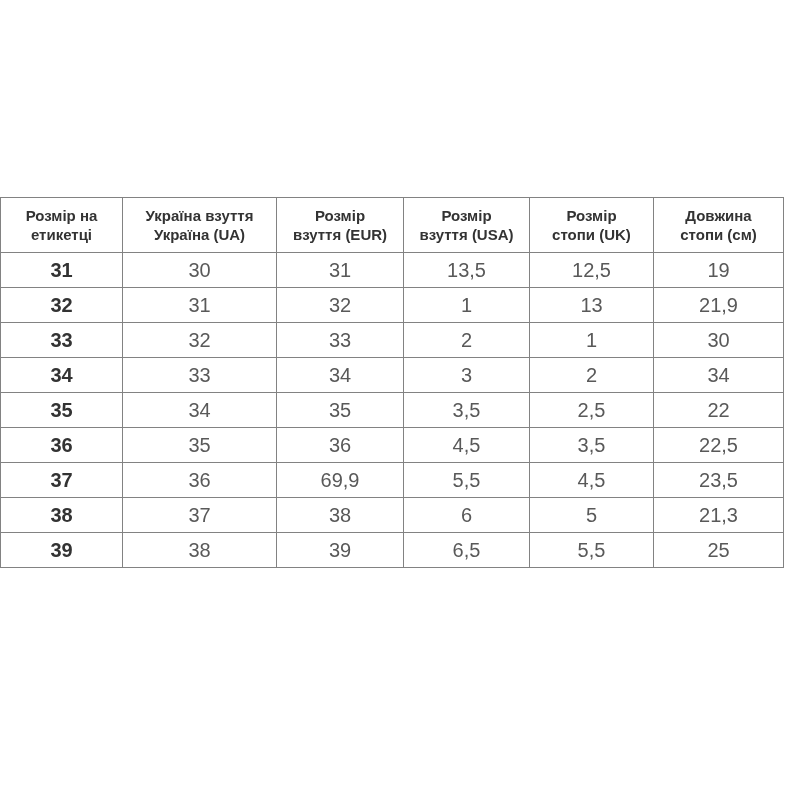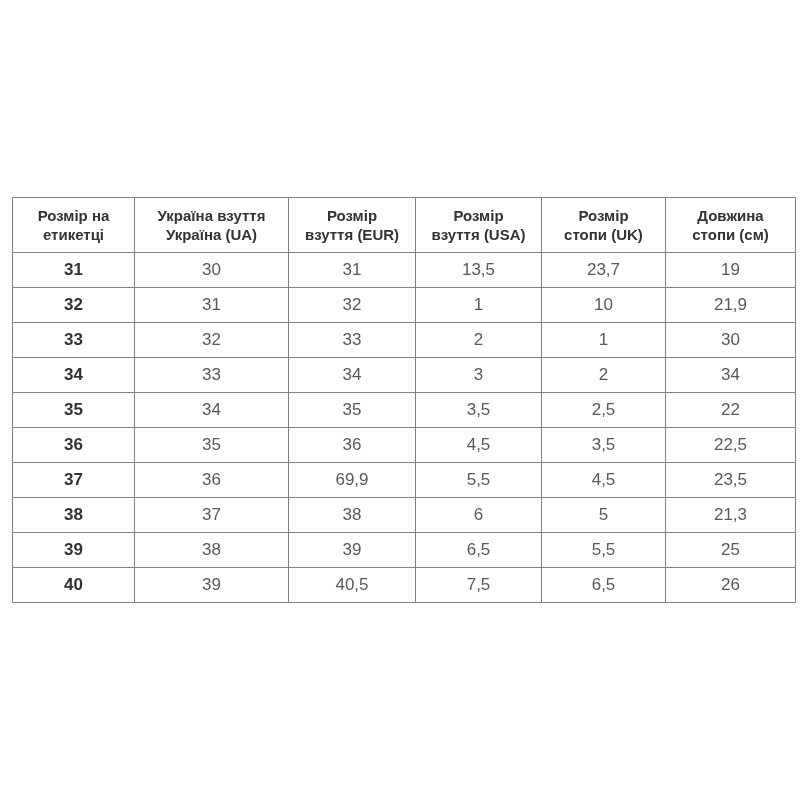--- a/index.html
+++ b/index.html
@@ -9,21 +9,21 @@
   }
   .page {
     position: relative;
     width: 800px;
     height: 800px;
     background: #ffffff;
     font-family: "Liberation Sans", sans-serif;
   }
   table.size-table {
     position: absolute;
-    left: 12px;
+    left: 0;
     top: 197px;
     width: 783px;
     border-collapse: collapse;
     table-layout: fixed;
     background: #ffffff;
   }
   .size-table th,
   .size-table td {
     border: 1px solid #828282;
     text-align: center;
@@ -36,21 +36,21 @@
     font-size: 15px;
     font-weight: bold;
     color: #333333;
     line-height: 19px;
   }
   .size-table th span {
     display: block;
   }
   .size-table td {
     height: 34px;
-    font-size: 17px;
+    font-size: 20px;
     font-weight: normal;
     color: #595959;
   }
   .size-table td.label-col {
     font-weight: bold;
     color: #333333;
   }
 </style>
 </head>
 <body>
@@ -92,29 +92,29 @@
           <span>стопи (см)</span>
         </th>
       </tr>
     </thead>
     <tbody>
       <tr>
         <td class="label-col">31</td>
         <td>30</td>
         <td>31</td>
         <td>13,5</td>
-        <td>23,7</td>
+        <td>12,5</td>
         <td>19</td>
       </tr>
       <tr>
         <td class="label-col">32</td>
         <td>31</td>
         <td>32</td>
         <td>1</td>
-        <td>10</td>
+        <td>13</td>
         <td>21,9</td>
       </tr>
       <tr>
         <td class="label-col">33</td>
         <td>32</td>
         <td>33</td>
         <td>2</td>
         <td>1</td>
         <td>30</td>
       </tr>
@@ -159,23 +159,15 @@
         <td>21,3</td>
       </tr>
       <tr>
         <td class="label-col">39</td>
         <td>38</td>
         <td>39</td>
         <td>6,5</td>
         <td>5,5</td>
         <td>25</td>
       </tr>
-      <tr>
-        <td class="label-col">40</td>
-        <td>39</td>
-        <td>40,5</td>
-        <td>7,5</td>
-        <td>6,5</td>
-        <td>26</td>
-      </tr>
     </tbody>
   </table>
 </div>
 
 </body></html>

